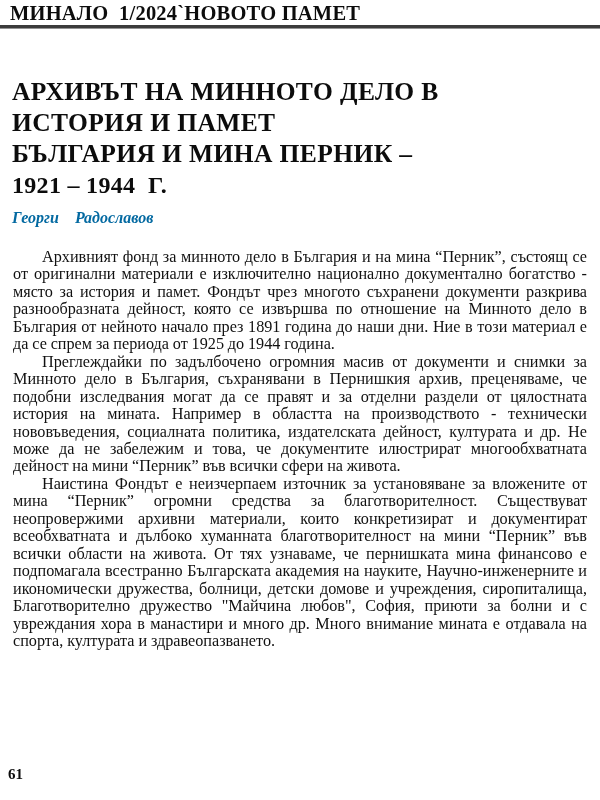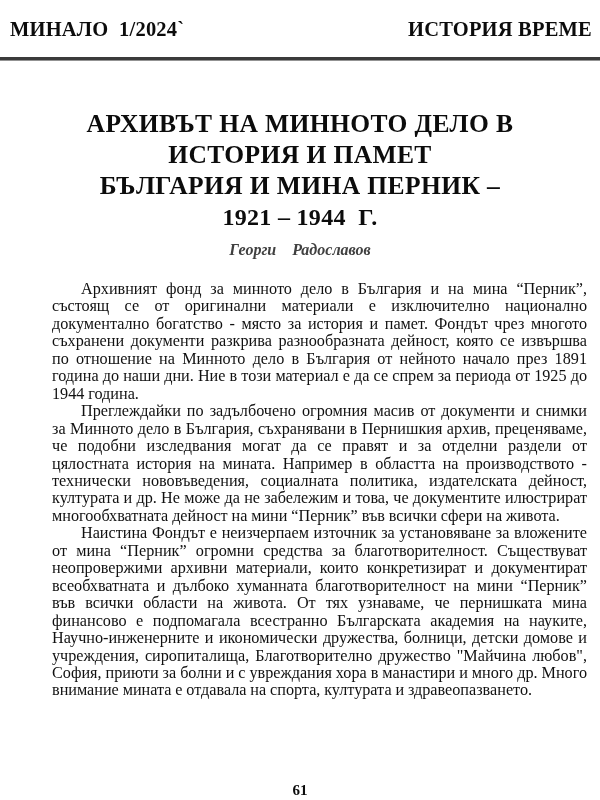--- a/index.html
+++ b/index.html
@@ -22,24 +22,23 @@
     width: 600px;
     height: 800px;
     position: relative;
     box-sizing: border-box;
     padding: 0 12px;
   }
 
   
   .running-head {
     display: flex;
-    justify-content: space-between;
     align-items: flex-end;
     padding: 0 0 1px 0;
-    margin: 16px -12px;
+    margin: 0 -12px;
     padding-left: 10px;
     padding-right: 8px;
     height: 24px;
   }
 
   .running-head .rh-text {
     font-family: "Liberation Serif", "DejaVu Serif", serif;
     font-weight: bold;
     font-size: 20.5px;
     letter-spacing: 0.2px;
@@ -51,21 +50,20 @@
   .head-rule {
     margin: 0 -12px;
     height: 3px;
     background: #2b2b2b;
     border-bottom: 1px solid #8a8a8a;
     opacity: 0.92;
   }
 
   
   .title-block {
-    text-align: center;
     margin-top: 47px;
   }
 
   .title-line {
     font-family: "Liberation Serif", "DejaVu Serif", serif;
     font-weight: bold;
     font-size: 25.5px;
     line-height: 31px;
     letter-spacing: 0.4px;
     white-space: pre;
@@ -83,28 +81,27 @@
   }
 
   .byline {
     font-family: "Liberation Serif", "DejaVu Serif", serif;
     font-style: italic;
     font-weight: bold;
     font-size: 16px;
     line-height: 24px;
     margin-top: 4px;
     white-space: pre;
-    color: #404040;
+    color: #0369a1;
   }
 
   
   .body-text {
     margin-top: 19px;
     padding: 0 1px 0 1px;
-    margin-left: 39px;
   }
 
   .body-text p {
     margin: 0;
     text-align: justify;
     text-justify: inter-word;
     font-family: "Liberation Serif", "DejaVu Serif", serif;
     font-size: 16.2px;
     line-height: 17.45px;
     text-indent: 29px;
@@ -112,35 +109,35 @@
     word-spacing: -0.2px;
     hyphens: manual;
   }
 
   
   .folio {
     position: absolute;
     left: 0;
     right: 0;
     bottom: 17px;
-    text-align: center;
     font-family: "Liberation Serif", "DejaVu Serif", serif;
     font-weight: bold;
     font-size: 15px;
     color: #0c0c0c;
+    padding-left: 8px;
   }
 </style>
 </head>
 <body>
 
 <div class="page">
 
   <div class="running-head">
     <div class="rh-text">МИНАЛО  1/2024`</div>
-    <div class="rh-text">ИСТОРИЯ ВРЕМЕ</div>
+    <div class="rh-text">НОВОТО ПАМЕТ</div>
   </div>
 
   <div class="head-rule"></div>
 
   <div class="title-block">
     <div class="title-line">АРХИВЪТ НА МИННОТО ДЕЛО В</div>
     <div class="title-line">ИСТОРИЯ И ПАМЕТ</div>
     <div class="title-line">БЪЛГАРИЯ И МИНА ПЕРНИК –</div>
     <div class="title-dates">1921 – 1944  Г.</div>
     <div class="byline">Георги    Радославов</div>

